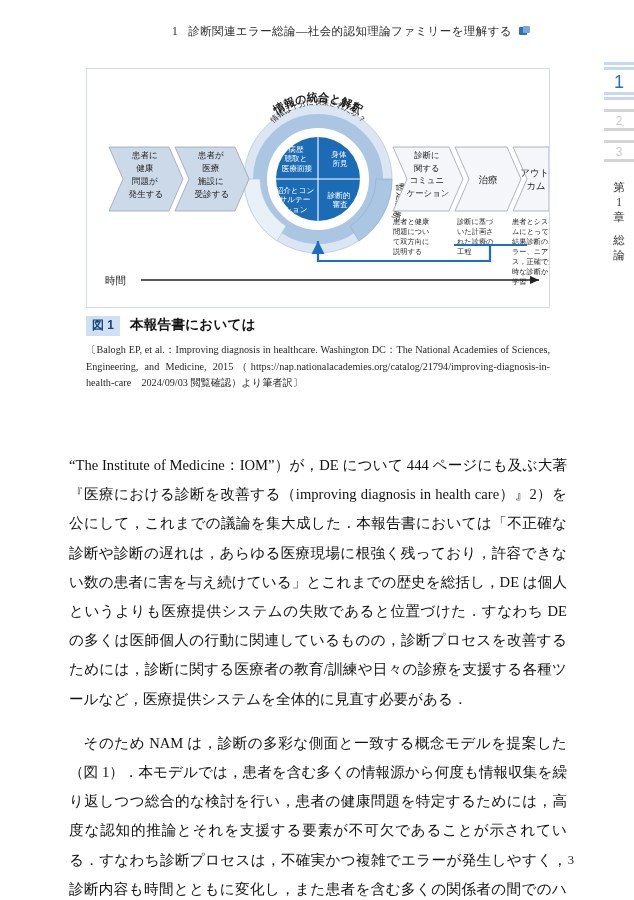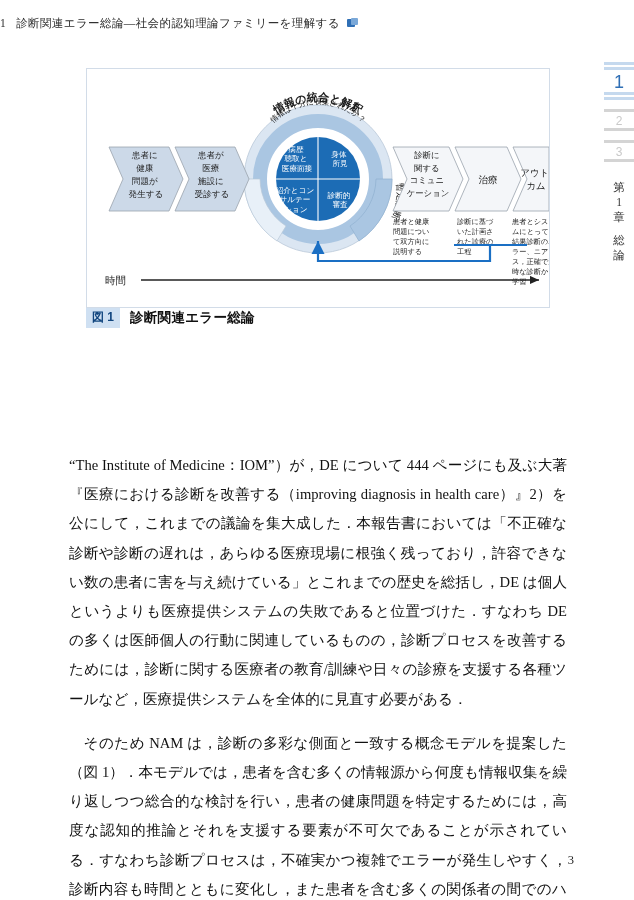--- a/index.html
+++ b/index.html
@@ -12,24 +12,24 @@
     height: 900px;
     position: relative;
     font-family: "Liberation Serif", "DejaVu Serif", serif;
     color: #1a1a1a;
     overflow: hidden;
   }
 
   
   .running-head {
     position: absolute;
-    top: 16px;
+    top: 24px;
     left: 0;
     width: 530px;
-    text-align: left;
+    text-align: right;
     font-size: 11.5px;
     letter-spacing: 0.4px;
     color: #2b2b2b;
     white-space: nowrap;
   }
   .running-head .rh-num {
     margin-right: 10px;
   }
   .rh-icon {
     display: inline-block;
@@ -105,24 +105,24 @@
     position: relative;
     width: 464px;
     height: 240px;
     border: 1px solid #d2dce8;
     background: #ffffff;
     box-sizing: border-box;
   }
   .fig-svg { display: block; }
 
   .fig-caption {
+    margin-top: 8px;
     font-size: 12.5px;
     color: #111;
     display: flex;
-    align-items: center;
     font-family: "Liberation Sans", sans-serif;
   }
   .fig-tag {
     background: #cfe0f2;
     color: #11457e;
     padding: 1px 6px 2px 6px;
     font-size: 12px;
     margin-right: 10px;
     font-weight: bold;
   }
@@ -341,22 +341,23 @@
       <path d="M 403 176 L 403 192 L 231 192 L 231 172" fill="none" stroke="#1a6fc4" stroke-width="2.2" marker-end="url(#arrowblue)"></path>
       <line x1="367" y1="176" x2="440" y2="176" stroke="#1a6fc4" stroke-width="2.2"></line>
 
       <text class="dtext" x="18" y="215" font-size="10.5" fill="#1b1b1b" id="time-label">時間</text>
       <line x1="54" y1="211" x2="452" y2="211" stroke="#222" stroke-width="1.3" marker-end="url(#arrowdark)"></line>
     </svg>
   </div>
 
   <div class="fig-caption">
     <span class="fig-tag">図 1</span>
-    <span class="fig-title">診断関連エラー総論</span>
-  </div>
+    <span class="fig-title">本報告書においては</span>
+  </div>
+  <div class="fig-source">〔Balogh EP, et al.：Improving diagnosis in healthcare. Washington DC：The National Academies of Sciences, Engineering, and Medicine, 2015（https://nap.nationalacademies.org/catalog/21794/improving-diagnosis-in-health-care　2024/09/03 閲覧確認）より筆者訳〕</div>
 </div>
 
 <div class="body-text">
   <p class="para">“The Institute of Medicine：IOM”）が，DE について 444 ページにも及ぶ大著『医療における診断を改善する（improving diagnosis in health care）』2）を公にして，これまでの議論を集大成した．本報告書においては「不正確な診断や診断の遅れは，あらゆる医療現場に根強く残っており，許容できない数の患者に害を与え続けている」とこれまでの歴史を総括し，DE は個人というよりも医療提供システムの失敗であると位置づけた．すなわち DE の多くは医師個人の行動に関連しているものの，診断プロセスを改善するためには，診断に関する医療者の教育/訓練や日々の診療を支援する各種ツールなど，医療提供システムを全体的に見直す必要がある．</p>
   <p class="para indent">そのため NAM は，診断の多彩な側面と一致する概念モデルを提案した（図 1）．本モデルでは，患者を含む多くの情報源から何度も情報収集を繰り返しつつ総合的な検討を行い，患者の健康問題を特定するためには，高度な認知的推論とそれを支援する要素が不可欠であることが示されている．すなわち診断プロセスは，不確実かつ複雑でエラーが発生しやすく，診断内容も時間とともに変化し，また患者を含む多くの関係者の間でのハンドオフ（情報の受け渡し）があるため非常に脆弱なのである．そして NAM は，診断プロセスの全体を改善するために，DE</p>
 </div>
 
 <div class="page-number">3</div>
 
 </body></html>

